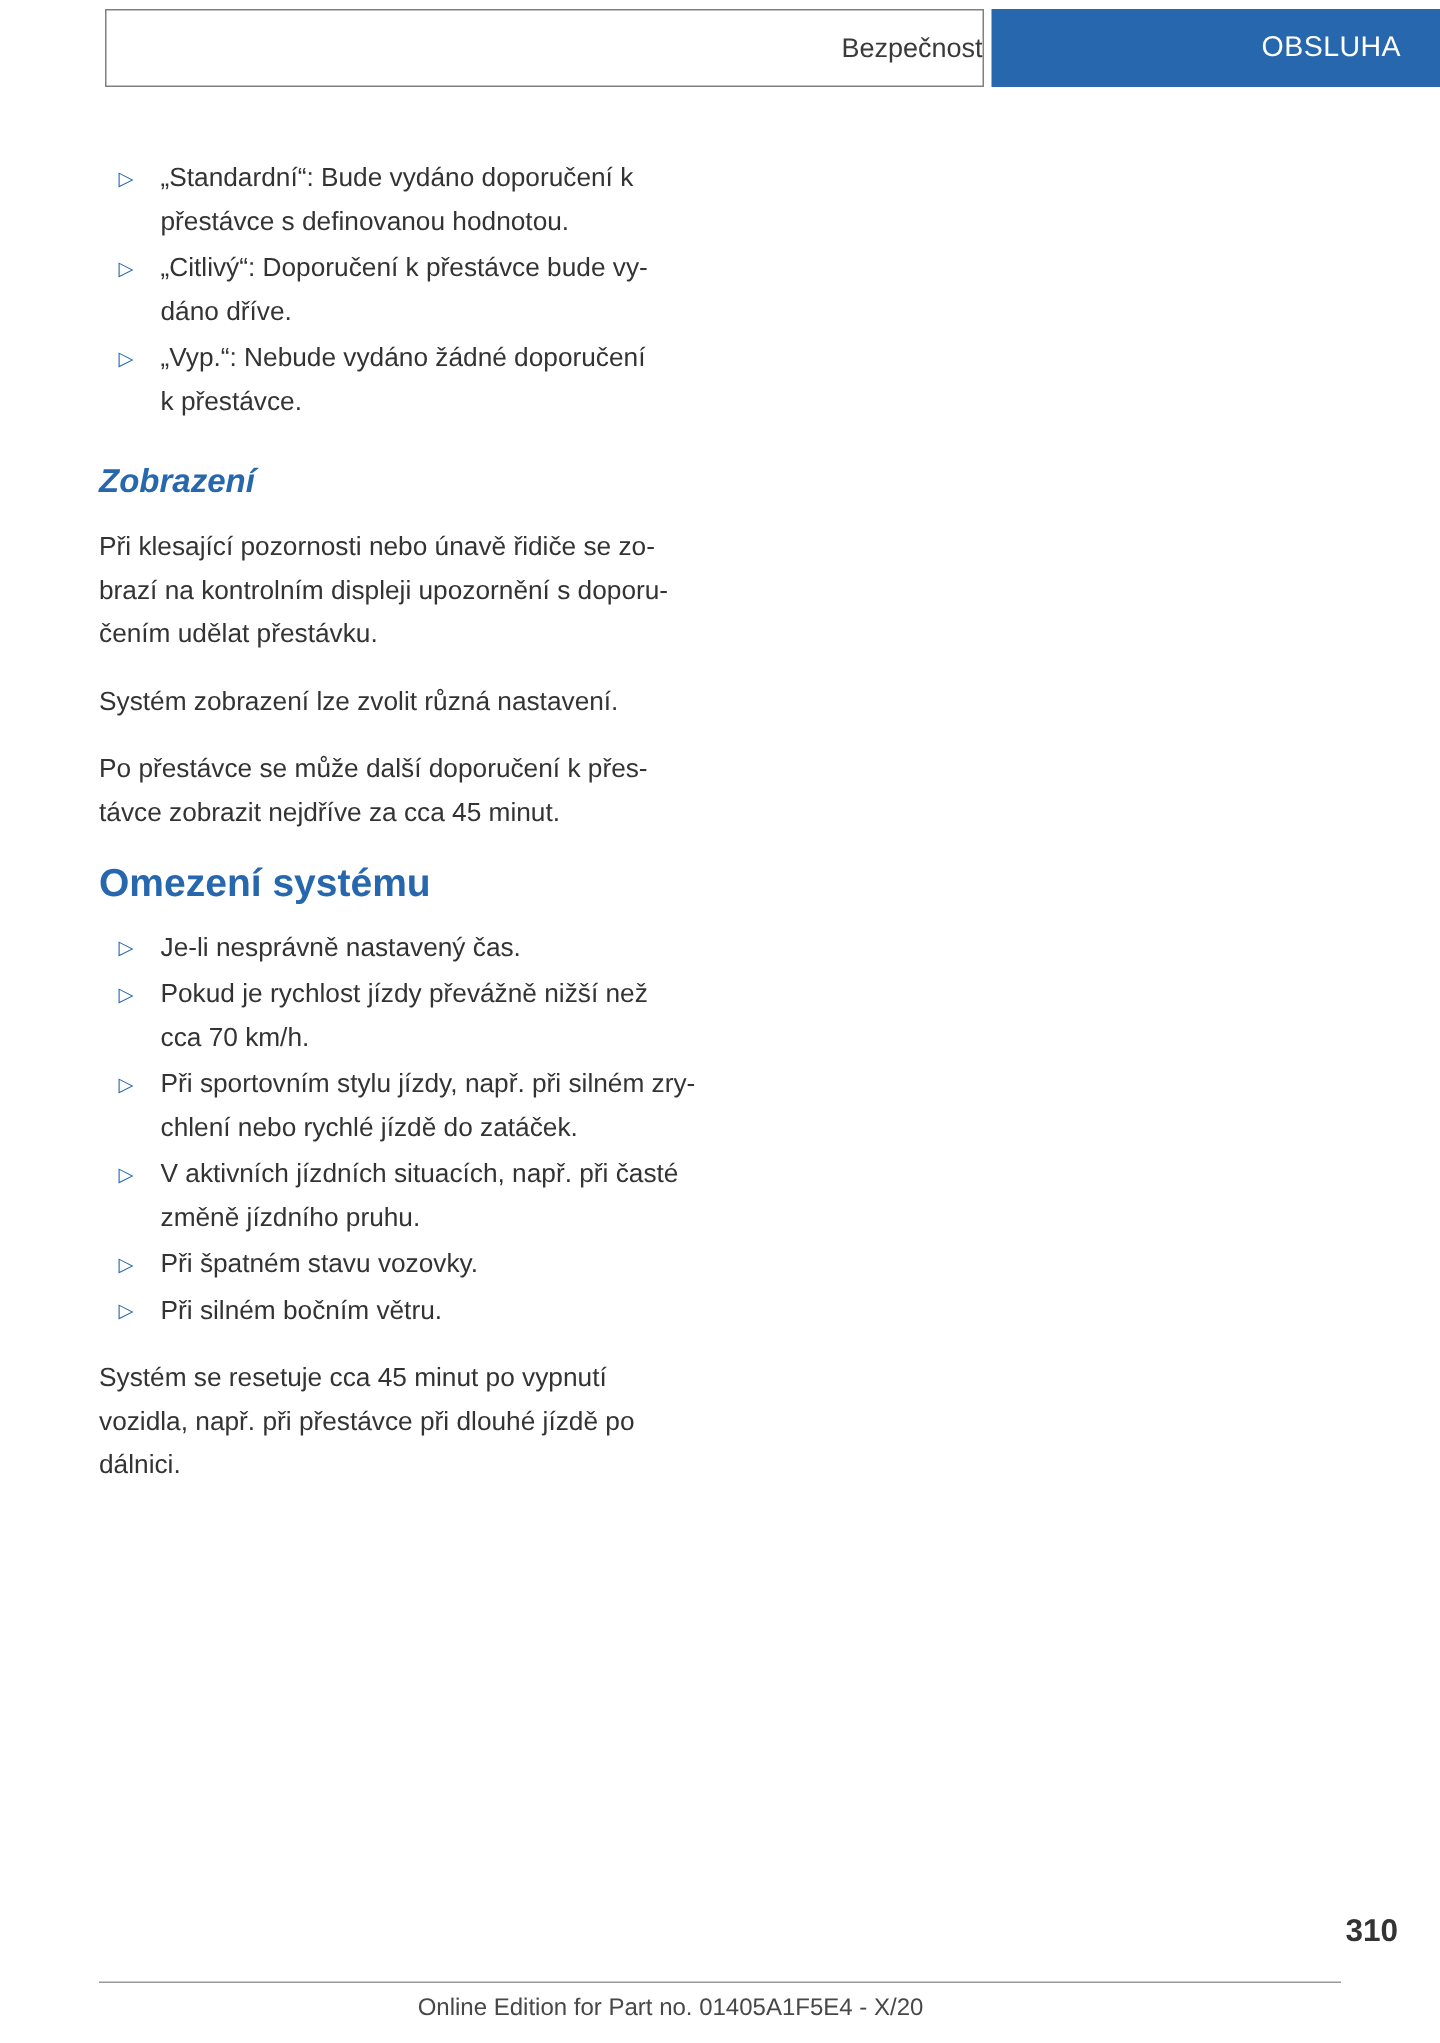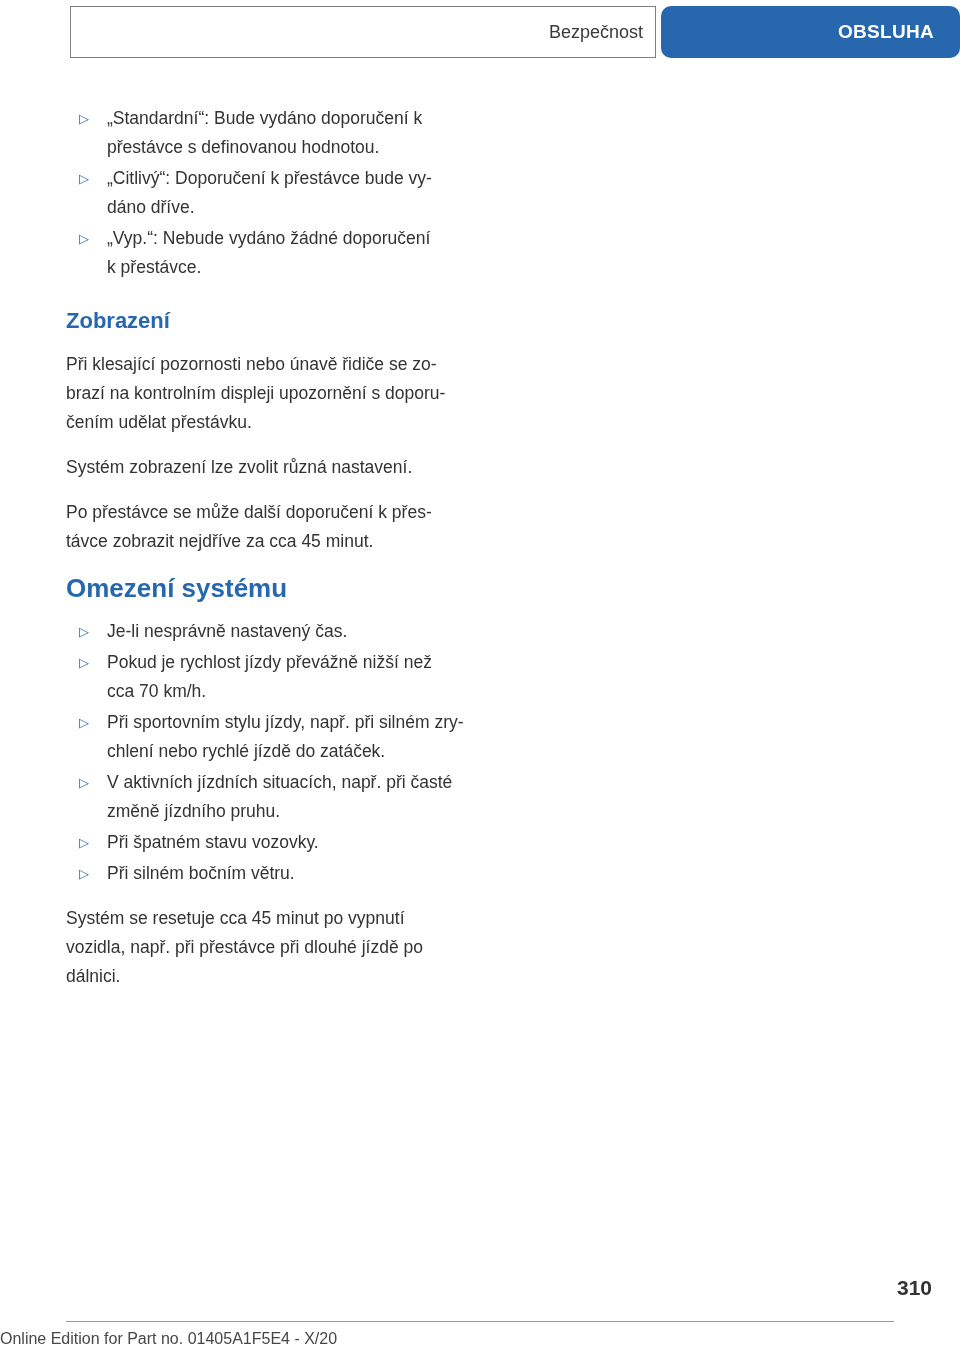--- a/index.html
+++ b/index.html
@@ -15,71 +15,70 @@
     background:#ffffff;
     overflow:hidden;
   }
 
   
   .hdr-box {
     position:absolute; left:70px; top:6px;
     width:586px; height:52px;
     border:1px solid #808080;
     display:flex; align-items:center; justify-content:flex-end;
-    padding-right:12px;
+    padding-right:0;
     font-size:18px; color:#3a3a3a;
   }
   .hdr-tab {
     position:absolute; left:661px; top:6px; right:0;
     height:52px;
     background:#2767ae;
-    color:#ffffff; font-weight:bold;
+    color:#ffffff; font-weight:normal;
     display:flex; align-items:center; justify-content:flex-end;
     padding-right:26px;
     font-size:19px;
     letter-spacing:0.3px;
-    border-radius:10px;
   }
 
   
   .content {
     position:absolute; left:66px; top:104px;
     width:452px;
     font-size:17.5px; line-height:29px;
     color:#333333;
   }
   .para { white-space:pre-line; margin-bottom:13px;margin-top:16px; }
   ul.tri-list { list-style:none; margin:0 0 14px 0; }
   ul.tri-list li { display:flex; margin-bottom:2px; }
   .tri {
     flex:0 0 28px; margin-left:13px;
     color:#2767ae; font-size:13px; line-height:29px;
   }
   .li-text { flex:1; white-space:pre-line; }
   h2.h-small {
     color:#2767ae; font-size:22px; font-weight:bold;
-    margin:26px 0 10px 0; line-height:1.2;
+    margin:26px 0 10px 0; line-height:1.2;font-style:italic;
   }
   h2.h-large {
     color:#2767ae; font-size:26px; font-weight:bold;
     margin:17px 0 12px 0; line-height:1.2;
   }
 
   
   .page-number {
     position:absolute; right:28px; top:1276px;
     font-size:21px; font-weight:bold; color:#333333;
   }
   .footer-rule {
     position:absolute; left:66px; top:1321px;
     width:828px; height:1px; background:#999999;
   }
   .edition {
     position:absolute; left:0; top:1330px; width:894px;
-    font-size:16px; color:#474747;
+    text-align:center; font-size:16px; color:#474747;
   }
   .watermark {
     position:absolute; right:6px; top:1360px;
     font-size:31px; color:#1d4ed8;margin-top:24px;
   }
 </style>
 </head>
 <body>
 
 <div class="page">

